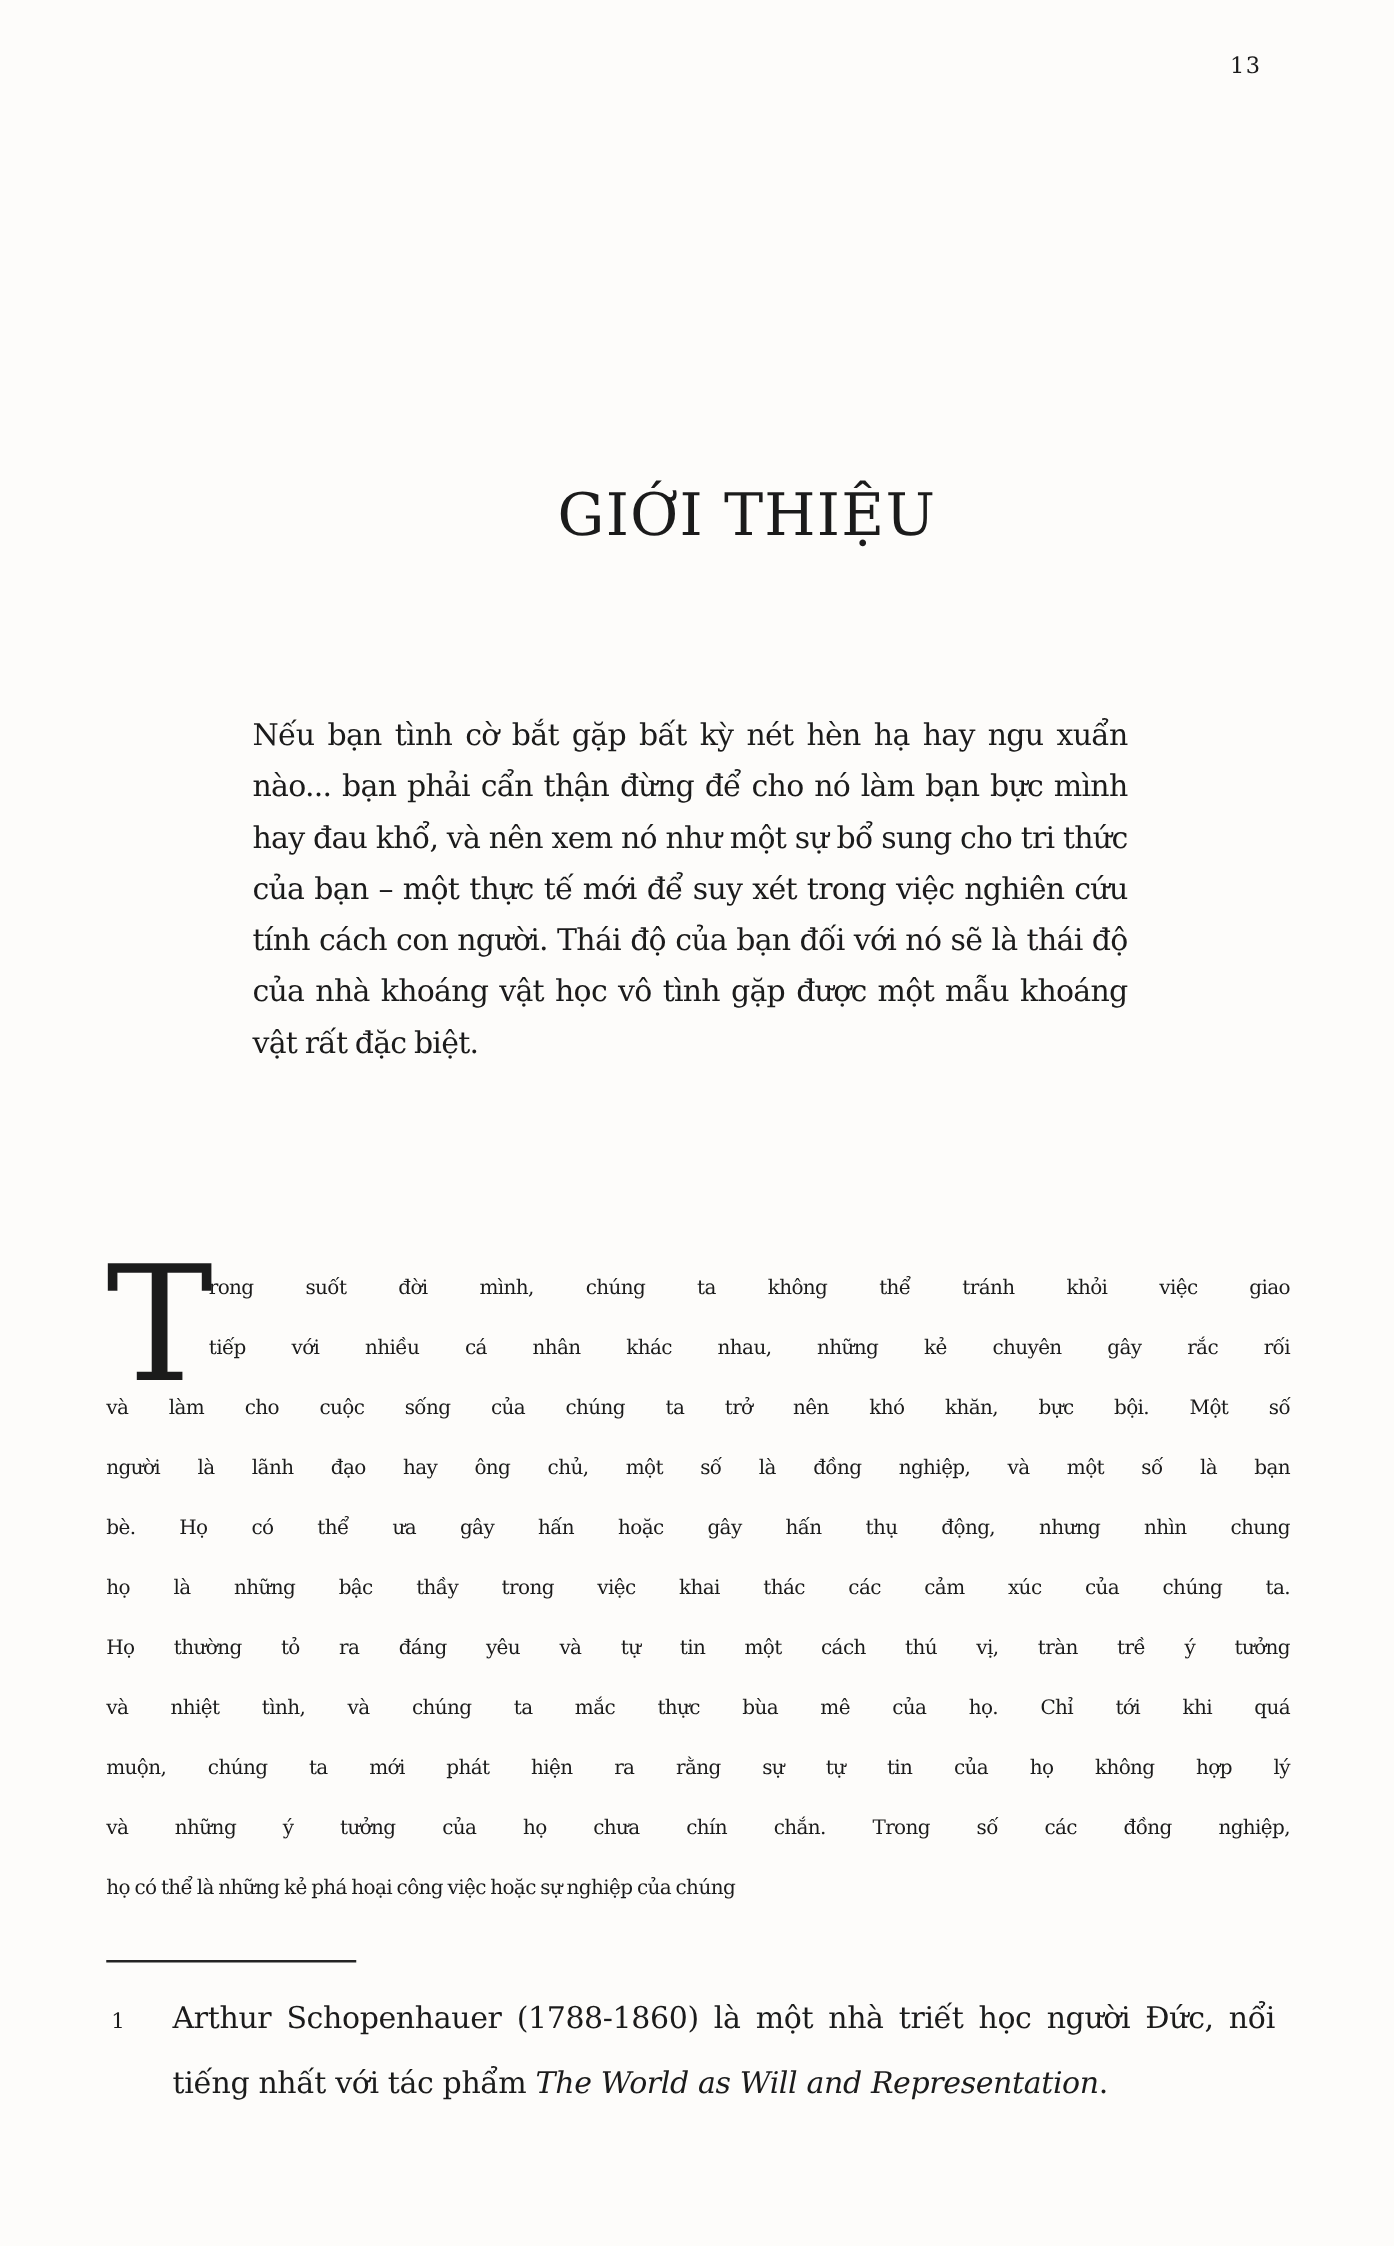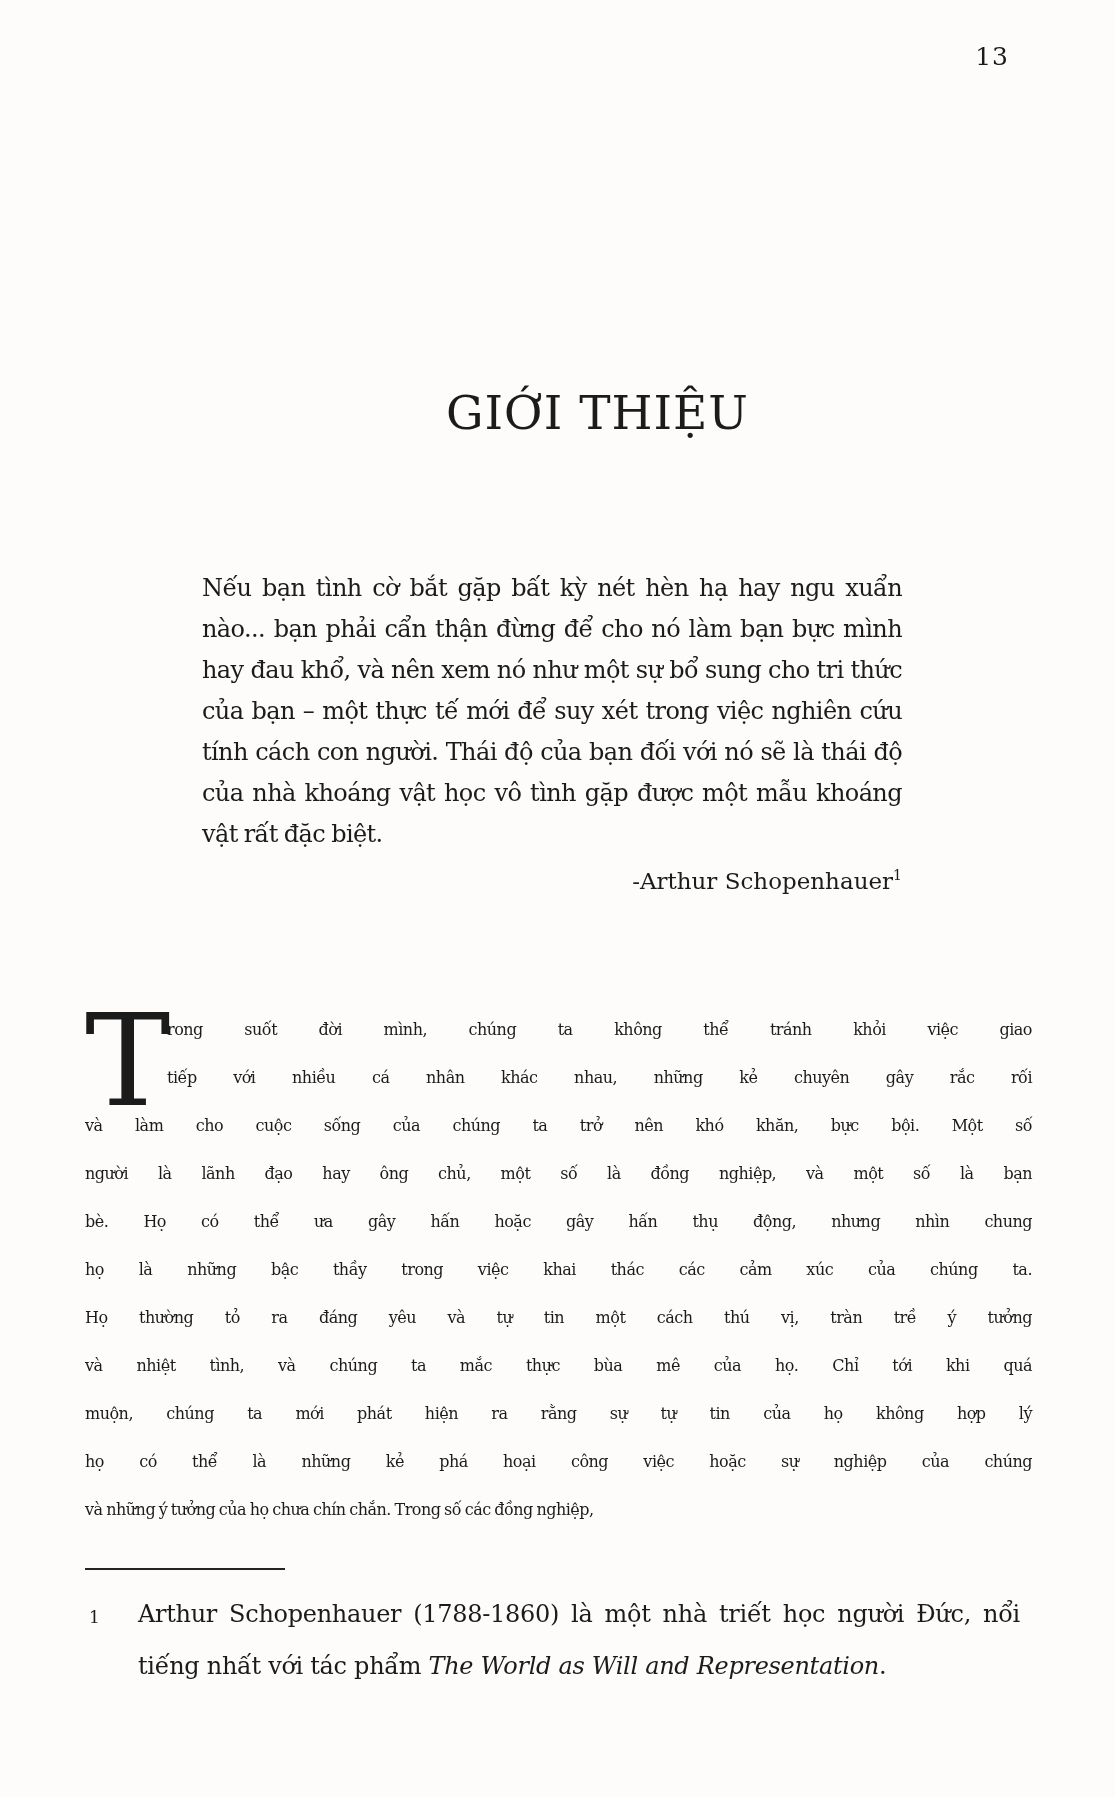--- a/index.html
+++ b/index.html
@@ -15,21 +15,21 @@
     color: #1b1b1b;
     font-family: "DejaVu Serif", "Liberation Serif", serif;
     overflow: hidden;
   }
 
   
   .page-number {
     position: absolute;
     top: 42px;
     right: 106px;
-    font-size: 25px;
+    font-size: 18px;
     letter-spacing: 1px;
   }
 
   
   .chapter-title {
     position: absolute;
     top: 354px;
     left: 0;
     width: 100%;
     text-align: center;
@@ -140,39 +140,36 @@
   <div class="epigraph">
     <div class="epigraph-lines">
         <div>Nếu bạn tình cờ bắt gặp bất kỳ nét hèn hạ hay ngu xuẩn</div>
         <div>nào... bạn phải cẩn thận đừng để cho nó làm bạn bực mình</div>
         <div>hay đau khổ, và nên xem nó như một sự bổ sung cho tri thức</div>
         <div>của bạn – một thực tế mới để suy xét trong việc nghiên cứu</div>
         <div>tính cách con người. Thái độ của bạn đối với nó sẽ là thái độ</div>
         <div>của nhà khoáng vật học vô tình gặp được một mẫu khoáng</div>
         <div>vật rất đặc biệt.</div>
       </div>
-    <div class="epigraph-attribution">
-      <span>-Arthur Schopenhauer</span><sup>1</sup>
-    </div>
   </div>
 
   <div class="body-paragraph">
     <span class="drop-cap">T</span>
     <div class="body-lines">
         <div>rong suốt đời mình, chúng ta không thể tránh khỏi việc giao</div>
         <div>tiếp với nhiều cá nhân khác nhau, những kẻ chuyên gây rắc rối</div>
         <div>và làm cho cuộc sống của chúng ta trở nên khó khăn, bực bội. Một số</div>
         <div>người là lãnh đạo hay ông chủ, một số là đồng nghiệp, và một số là bạn</div>
         <div>bè. Họ có thể ưa gây hấn hoặc gây hấn thụ động, nhưng nhìn chung</div>
         <div>họ là những bậc thầy trong việc khai thác các cảm xúc của chúng ta.</div>
         <div>Họ thường tỏ ra đáng yêu và tự tin một cách thú vị, tràn trề ý tưởng</div>
         <div>và nhiệt tình, và chúng ta mắc thực bùa mê của họ. Chỉ tới khi quá</div>
         <div>muộn, chúng ta mới phát hiện ra rằng sự tự tin của họ không hợp lý</div>
+        <div>và những ý tưởng của họ chưa chín chắn. Trong số các đồng nghiệp,</div>
         <div>họ có thể là những kẻ phá hoại công việc hoặc sự nghiệp của chúng</div>
-        <div>và những ý tưởng của họ chưa chín chắn. Trong số các đồng nghiệp,</div>
       </div>
   </div>
 
   <hr class="footnote-separator">
 
   <div class="footnote">
     <span class="fn-marker">1</span><span>Arthur Schopenhauer (1788-1860) là một nhà triết học người </span><b>Đức</b><span>, nổi tiếng nhất với tác phẩm </span><i>The World as Will and Representation</i><span>.</span>
   </div>
 
 </div>

